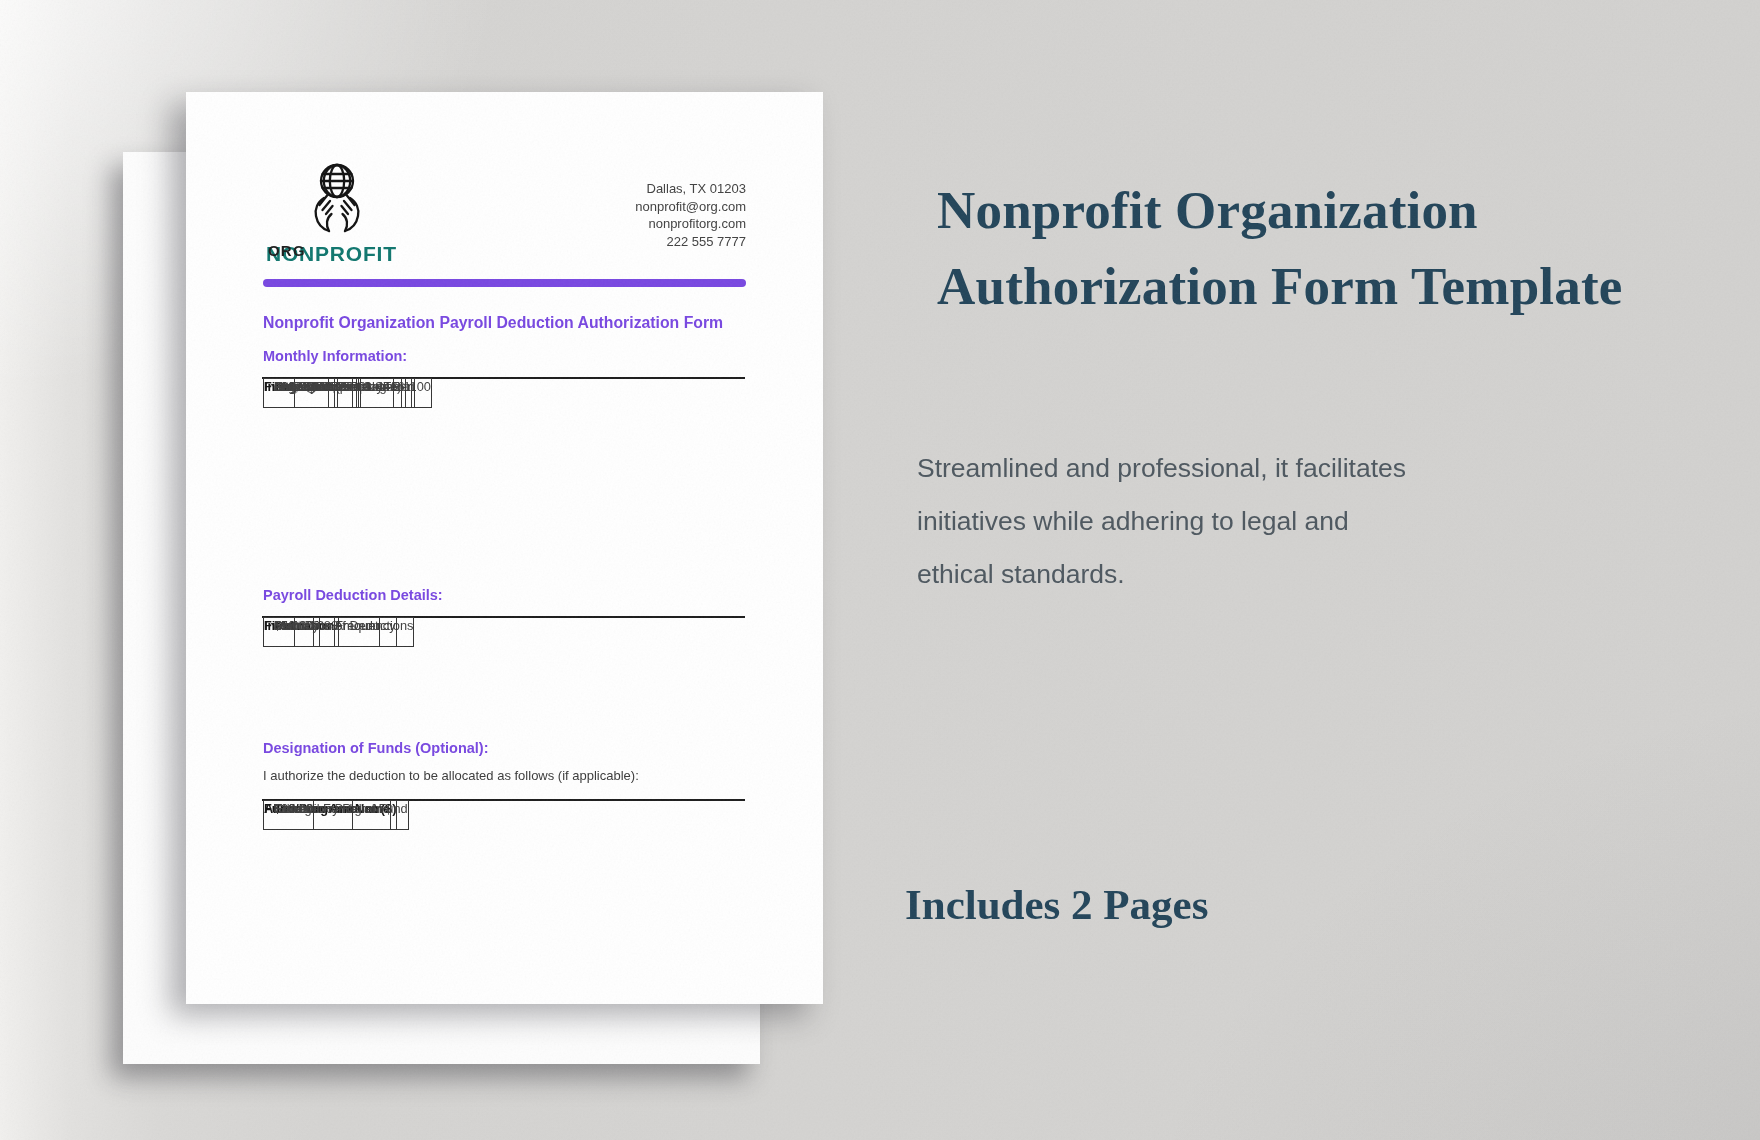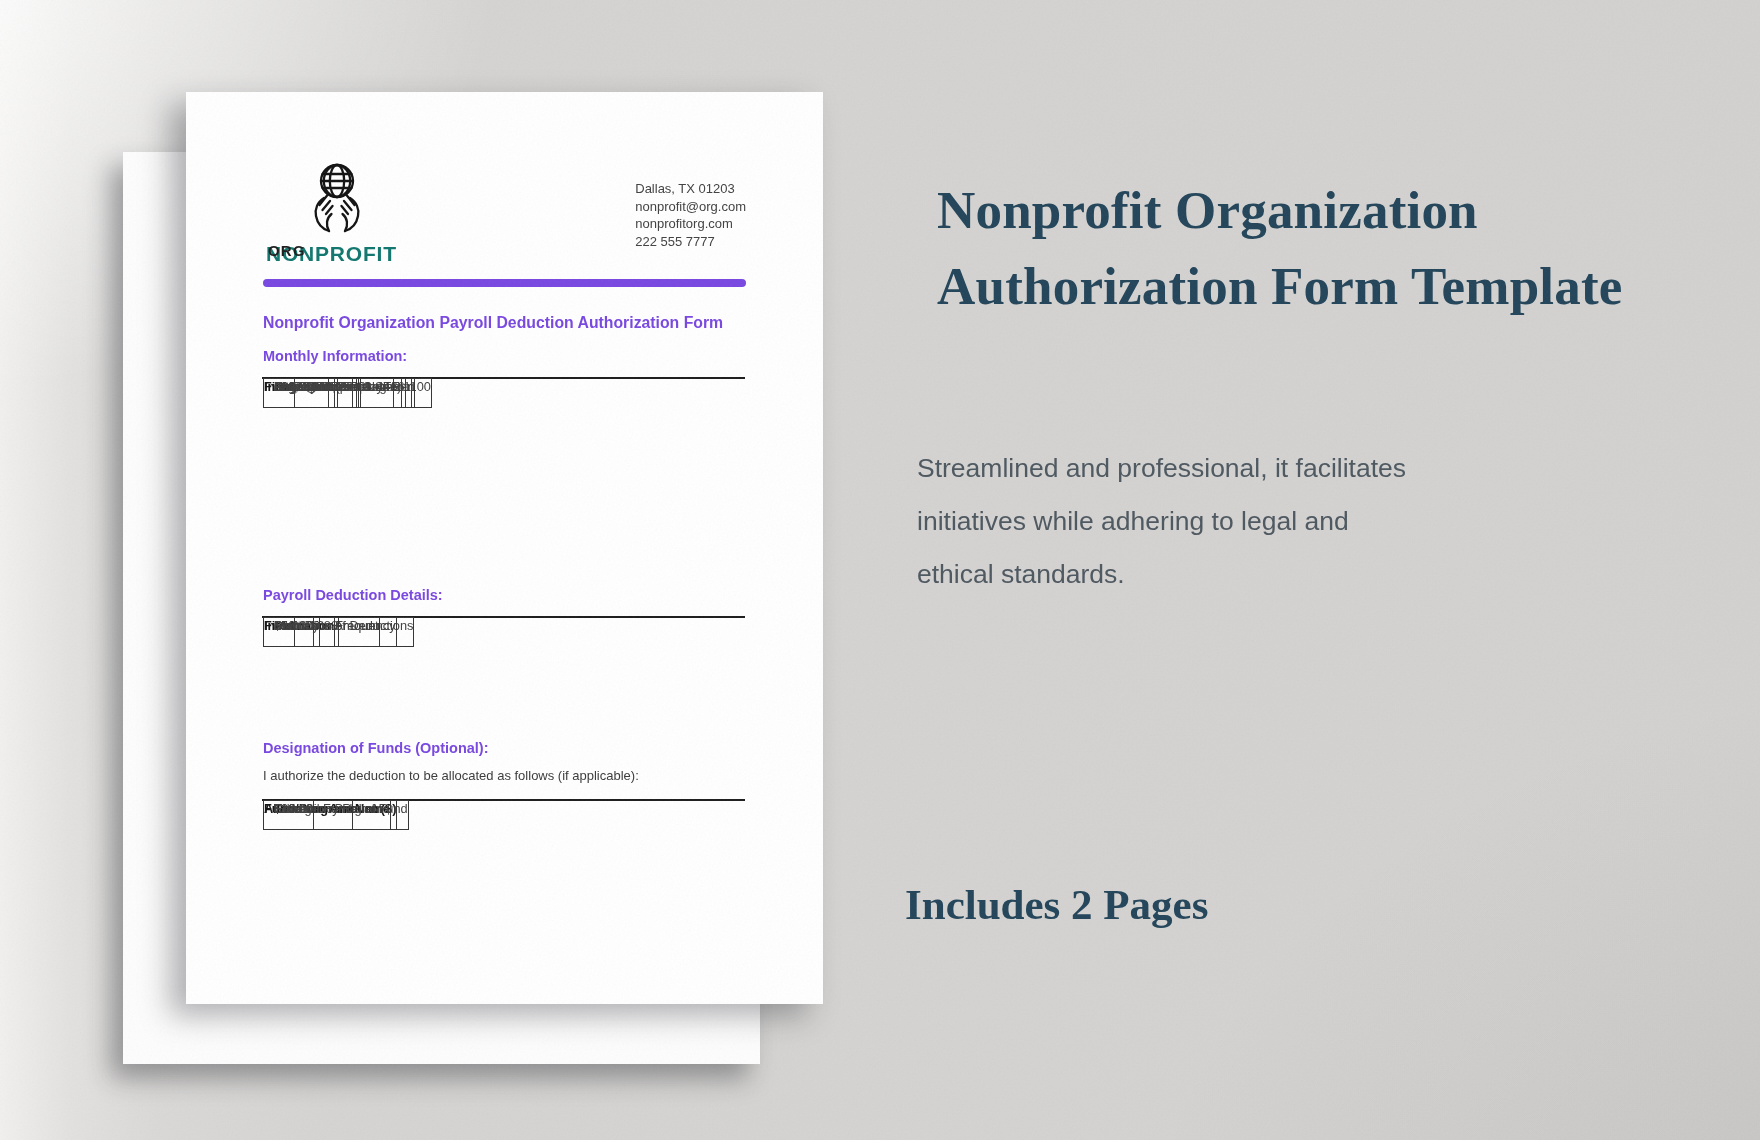--- a/index.html
+++ b/index.html
@@ -22,21 +22,21 @@
     position:absolute;left:186px;top:92px;width:637px;height:912px;z-index:2;
     background:#ffffff;box-shadow:-16px 12px 28px rgba(35,35,42,0.35);
   }
   .paper-front *{position:absolute;}
 
   .logo-icon{left:118px;top:68px;width:66px;height:82px;}
   .brand{left:80px;top:150px;white-space:nowrap;display:flex;align-items:baseline;}
   .brand-main{font-size:21px;font-weight:800;letter-spacing:0.8px;color:#0f766e;}
   .brand-suffix{font-size:15px;font-weight:700;letter-spacing:1.2px;color:#1c1c1c;margin-left:2px;}
 
-  .contact{right:77px;top:88px;text-align:left;font-size:13px;line-height:17.5px;color:#414141;}
+  .contact{right:77px;top:88px;text-align:right;font-size:13px;line-height:17.5px;color:#414141;}
   .contact div{position:static;}
 
   .divider{left:77px;width:483px;top:187px;height:8px;border-radius:4px;background:var(--accent);}
 
   .form-title{left:77px;width:483px;top:222px;
     font-size:15.8px;font-weight:700;color:var(--accent);}
 
   .sec-heading{left:77px;top:0;font-size:14.5px;font-weight:700;color:var(--accent);white-space:nowrap;}
   .note{left:77px;font-size:13px;color:#3a3a3a;white-space:nowrap;}
 

